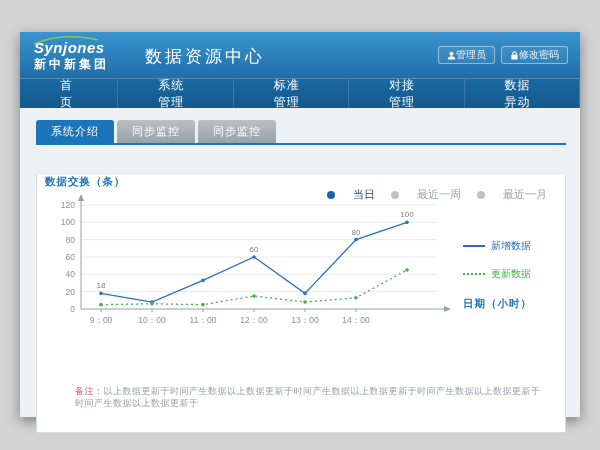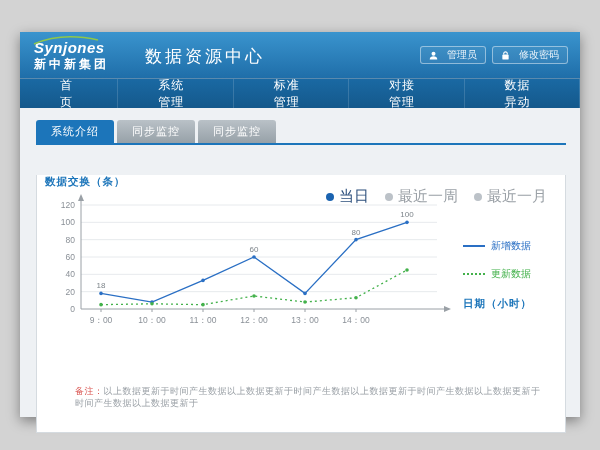--- a/index.html
+++ b/index.html
@@ -17,21 +17,21 @@
     height:46px;background:linear-gradient(#3a94ce,#1f6ea9);
     display:flex;align-items:center;position:relative;
   }
   .logo{margin-left:14px;line-height:1;color:#fff;}
   .logo-brand{font-size:15px;font-weight:bold;font-style:italic;letter-spacing:.5px;position:relative;}
   .logo-swoosh{position:absolute;left:-2px;top:-4px;}
   .logo-sub{font-size:12px;font-weight:bold;letter-spacing:3px;margin-top:3px;}
   .app-title{color:#fff;font-size:17px;letter-spacing:3px;margin-left:36px;margin-top:2px;}
   .header-actions{margin-left:auto;margin-right:12px;display:flex;gap:6px;}
   .h-btn{
-    display:flex;align-items:center;gap:9px;color:#eaf3fa;font-size:10px;
+    display:flex;align-items:center;gap:0;color:#eaf3fa;font-size:10px;
     border:1px solid rgba(255,255,255,.45);border-radius:3px;
     padding:1px 8px;background:rgba(255,255,255,.06);cursor:pointer;
   }
   
   .nav{
     height:30px;background:linear-gradient(#1a69a3,#14588b);
     border-top:1px solid rgba(255,255,255,.3);
     display:flex;align-items:stretch;
   }
   .nav-item{
@@ -46,21 +46,21 @@
     letter-spacing:1px;cursor:pointer;
   }
   .tab.active{background:#1c75ba;}
   .tab.inactive{background:linear-gradient(#b9c1c7,#97a1a8);}
   .panel{
     margin:0 14px 0 16px;background:#fff;border:1px solid #d5dbe0;border-top:none;
     height:257px;position:relative;
   }
   
   .filter-legend{position:absolute;top:12px;right:18px;display:flex;gap:16px;}
-  .fl-item{display:flex;align-items:center;gap:5px;font-size:15px;color:#9aa0a6;cursor:pointer;}
+  .fl-item{display:flex;align-items:center;gap:18px;font-size:11px;color:#9aa0a6;cursor:pointer;}
   .fl-dot{width:8px;height:8px;border-radius:50%;background:#bcc2c8;}
   .fl-item.active{color:#2c4f7c;}
   .fl-item.active .fl-dot{background:#1a63b0;}
   
   .y-title{margin:30px 0 0 8px;font-size:10.5px;font-weight:bold;color:#1c75ba;letter-spacing:1px;}
   .chart-row{display:flex;margin:2px 0 0 8px;}
   .series-legend{margin-left:6px;margin-top:48px;width:86px;}
   .sl-item{display:flex;align-items:center;gap:6px;font-size:10px;margin-bottom:14px;cursor:pointer;}
   .sl-line{width:22px;border-top:2px solid #2a6fc4;}
   .sl-line.dotted{border-top:2px dotted #43b14b;}

